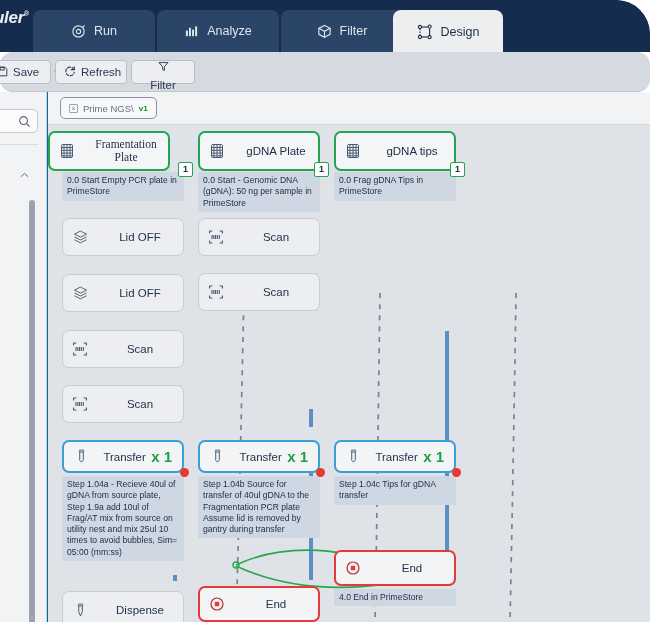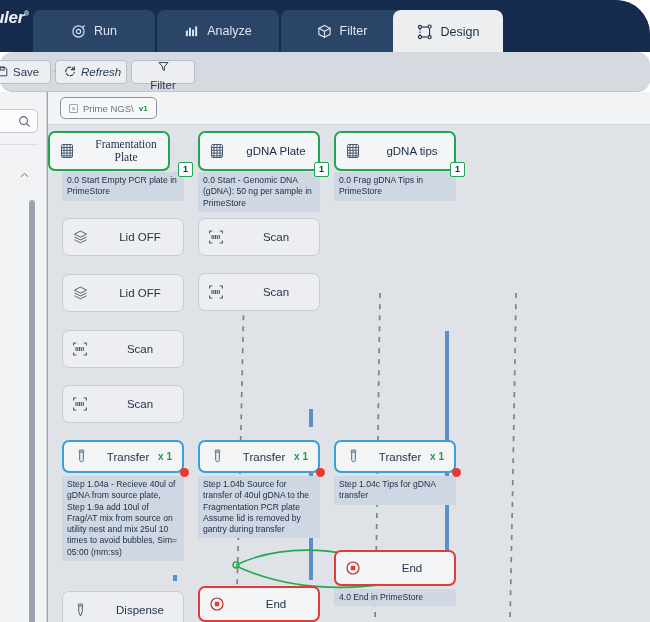--- a/index.html
+++ b/index.html
@@ -53,21 +53,21 @@
     display:flex; align-items:center; gap:5px;
     padding:0 8px;
     font-size:11.5px; color:#2b3b52; cursor:pointer;
   }
   .tbtn .sep{ width:1px; height:14px; background:#b9bfc8; margin:0 2px;}
   .caret{ font-size:8px; color:#6d7b8e; }
 
   
   #workarea{
     position:absolute; left:0; top:92px; width:649px; height:530px;
-    background:#a3a3a3;
+    background:#0369a1;
   }
   
   #leftpanel{
     position:absolute; left:0; top:0; width:47px; height:530px;
     background:#f2f3f5;
     border-right:1px solid #cfd3d9;
   }
   #searchbox{
     position:absolute; left:-30px; top:17px; width:68px; height:24px;
     border:1px solid #c4c9d1; border-radius:5px; background:#fbfbfc;
@@ -118,21 +118,21 @@
     position:absolute;
     border-radius:7px;
     display:flex; align-items:center;
     background:#eceef1;
     border:1px solid #c8ccd3;
     cursor:pointer;
     z-index:4;
   }
   .node .nicon{ width:34px; display:flex; align-items:center; justify-content:center; flex:0 0 34px;}
   .node .nlabel{ font-size:11.5px; color:#24344c; flex:1; }
-  .node .ncount{ font-size:10px; color:#1e9e45; padding-right:10px; font-weight:600;}
+  .node .ncount{ font-size:15px; color:#1e9e45; padding-right:10px; font-weight:600;}
 
   .node.start{
     border:2px solid #23a455; background:#f4f5f7;
   }
   .node.start .nlabel{ text-align:center; font-size:11.5px; color:#1c2c44; line-height:13px;}
   .node.transfer{ border:2px solid #3a9fd6; background:#f2f4f6;}
   .node.transfer .nlabel{ text-align:center;}
   .node.end{ border:2px solid #e33b3b; background:#f2f4f6;}
   .node.end .nlabel{ text-align:center;}
   .node.plain .nlabel{ text-align:center;}
@@ -226,21 +226,21 @@
       <svg width="11" height="11" viewBox="0 0 14 14" fill="none" stroke="#2b3b52" stroke-width="1.2">
         <path d="M1.5 1.5 H10 L12.5 4 V12.5 H1.5 Z"></path>
           <rect x="4" y="1.5" width="5" height="3.6"></rect>
       </svg>
     </span>
     <span>Save</span>
     <span class="sep"></span>
     <span class="caret">∨</span>
   </div>
 
-  <div class="tbtn" style="left:55px; width:72px;font-style:italic;">
+  <div class="tbtn" style="left:55px; width:72px;">
     <span>
       <svg width="12" height="12" viewBox="0 0 14 14" fill="none" stroke="#2b3b52" stroke-width="1.3" stroke-linecap="round">
         <path d="M11.6 5.3 A5 5 0 1 0 12 8.4" stroke-dasharray="3.2 2"></path>
         <path d="M12 2 V5.4 H8.6"></path>
       </svg>
     </span>
     <span>Refresh</span>
   </div>
 
   <div class="tbtn" style="left:131px; width:64px;flex-direction:column;">

